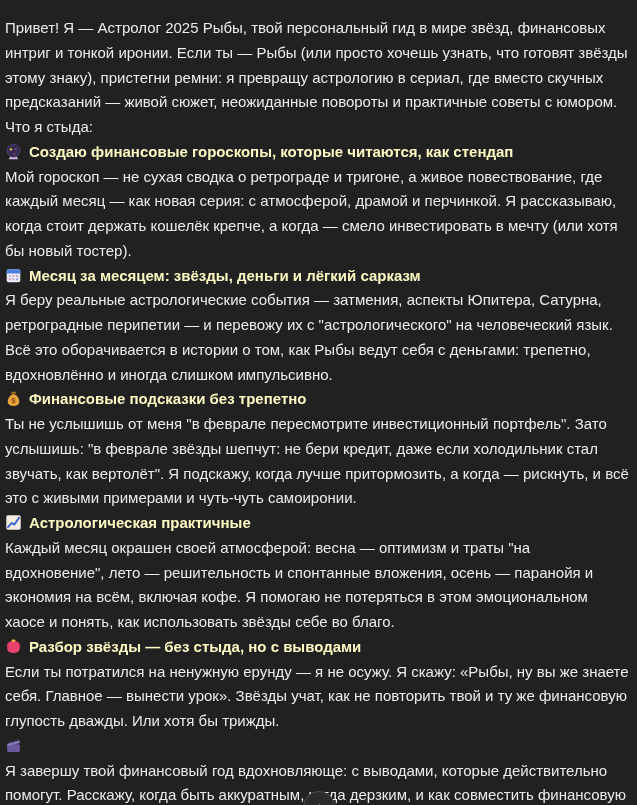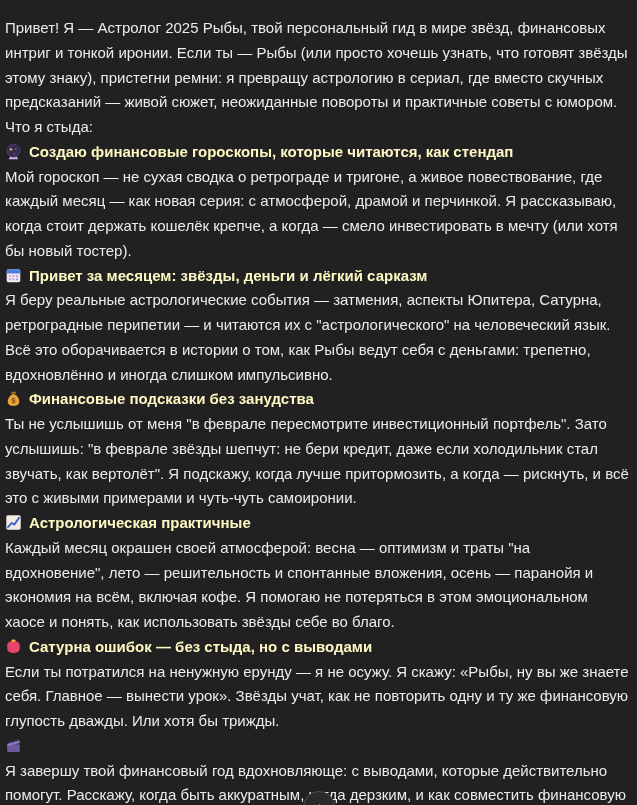--- a/index.html
+++ b/index.html
@@ -76,34 +76,34 @@
         <svg width="17" height="17" viewBox="0 0 20 20">
           <rect x="2" y="2.5" width="16" height="15.5" rx="2" fill="#ecebf5"></rect>
           <path d="M2 4.5 a2 2 0 0 1 2 -2 h12 a2 2 0 0 1 2 2 v3 H2 Z" fill="#4d7fe0"></path>
           <rect x="4.5" y="9.5" width="2.6" height="2.2" fill="#b7aee0"></rect>
           <rect x="8.7" y="9.5" width="2.6" height="2.2" fill="#e2a0b8"></rect>
           <rect x="12.9" y="9.5" width="2.6" height="2.2" fill="#b7aee0"></rect>
           <rect x="4.5" y="13.3" width="2.6" height="2.2" fill="#e2a0b8"></rect>
           <rect x="8.7" y="13.3" width="2.6" height="2.2" fill="#b7aee0"></rect>
           <rect x="12.9" y="13.3" width="2.6" height="2.2" fill="#9aa9d8"></rect>
         </svg>
-      </span><span>Привет за месяцем: звёзды, деньги и лёгкий сарказм</span>
+      </span><span>Месяц за месяцем: звёзды, деньги и лёгкий сарказм</span>
     </p>
-    <p>Я беру реальные астрологические события — затмения, аспекты Юпитера, Сатурна, ретроградные перипетии — и читаются их с "астрологического" на человеческий язык. Всё это оборачивается в истории о том, как Рыбы ведут себя с деньгами: трепетно, вдохновлённо и иногда слишком импульсивно.</p>
+    <p>Я беру реальные астрологические события — затмения, аспекты Юпитера, Сатурна, ретроградные перипетии — и перевожу их с "астрологического" на человеческий язык. Всё это оборачивается в истории о том, как Рыбы ведут себя с деньгами: трепетно, вдохновлённо и иногда слишком импульсивно.</p>
   </div>
 
   <div>
     <p class="section-title">
       <span class="emoji">
         <svg width="17" height="17" viewBox="0 0 20 20">
           <path d="M7.5 4.5 L6.5 2 h7 L12.5 4.5 Z" fill="#9a6a20"></path>
           <path d="M10 4.5 C5.5 6.5 3.2 10 3.2 13.6 C3.2 17 6 18.8 10 18.8 C14 18.8 16.8 17 16.8 13.6 C16.8 10 14.5 6.5 10 4.5 Z" fill="#e8a33c"></path>
           <text x="10" y="15.2" font-size="8.5" font-weight="bold" fill="#7a4c12" text-anchor="middle" font-family="Liberation Sans, sans-serif">$</text>
         </svg>
-      </span><span>Финансовые подсказки без занудства</span>
+      </span><span>Финансовые подсказки без трепетно</span>
     </p>
     <p>Ты не услышишь от меня "в феврале пересмотрите инвестиционный портфель". Зато услышишь: "в феврале звёзды шепчут: не бери кредит, даже если холодильник стал звучать, как вертолёт". Я подскажу, когда лучше притормозить, а когда — рискнуть, и всё это с живыми примерами и чуть-чуть самоиронии.</p>
   </div>
 
   <div>
     <p class="section-title">
       <span class="emoji">
         <svg width="17" height="17" viewBox="0 0 20 20">
           <rect x="1.5" y="1.5" width="17" height="17" rx="2" fill="#f3ece2"></rect>
           <polyline points="3.5,15.5 8,10.5 11,12.5 16.5,4.5" fill="none" stroke="#3a66c9" stroke-width="2.2" stroke-linecap="round" stroke-linejoin="round"></polyline>
@@ -114,23 +114,23 @@
   </div>
 
   <div>
     <p class="section-title">
       <span class="emoji">
         <svg width="17" height="17" viewBox="0 0 20 20">
           <path d="M2.5 9 C2.5 5.5 5.8 3.8 10 3.8 C14.2 3.8 17.5 5.5 17.5 9 L17.2 13 C17 16 14 17.8 10 17.8 C6 17.8 3 16 2.8 13 Z" fill="#e8436e"></path>
           <path d="M2.5 9 C2.5 5.5 5.8 3.8 10 3.8 C14.2 3.8 17.5 5.5 17.5 9" fill="none" stroke="#b52b52" stroke-width="1"></path>
           <rect x="7.6" y="1.8" width="4.8" height="3" rx="1.5" fill="#f0b43c"></rect>
         </svg>
-      </span><span>Сатурна ошибок — без стыда, но с выводами</span>
+      </span><span>Разбор звёзды — без стыда, но с выводами</span>
     </p>
-    <p>Если ты потратился на ненужную ерунду — я не осужу. Я скажу: «Рыбы, ну вы же знаете себя. Главное — вынести урок». Звёзды учат, как не повторить одну и ту же финансовую глупость дважды. Или хотя бы трижды.</p>
+    <p>Если ты потратился на ненужную ерунду — я не осужу. Я скажу: «Рыбы, ну вы же знаете себя. Главное — вынести урок». Звёзды учат, как не повторить твой и ту же финансовую глупость дважды. Или хотя бы трижды.</p>
   </div>
 
   <div>
     <p class="section-title">
       <span class="emoji">
         <svg width="17" height="17" viewBox="0 0 20 20">
           <rect x="2.5" y="8.5" width="15" height="9" rx="1.2" fill="#6b5aa0"></rect>
           <path d="M2.7 7.9 L17 4.2 L17.6 7 L3.3 10.6 Z" fill="#8d7cc2"></path>
           <path d="M5.5 7.2 L7.5 4.8 M9.5 6.2 L11.5 3.8 M13.5 5.2 L15.5 2.9" stroke="#4a3d73" stroke-width="1.4"></path>
         </svg>

